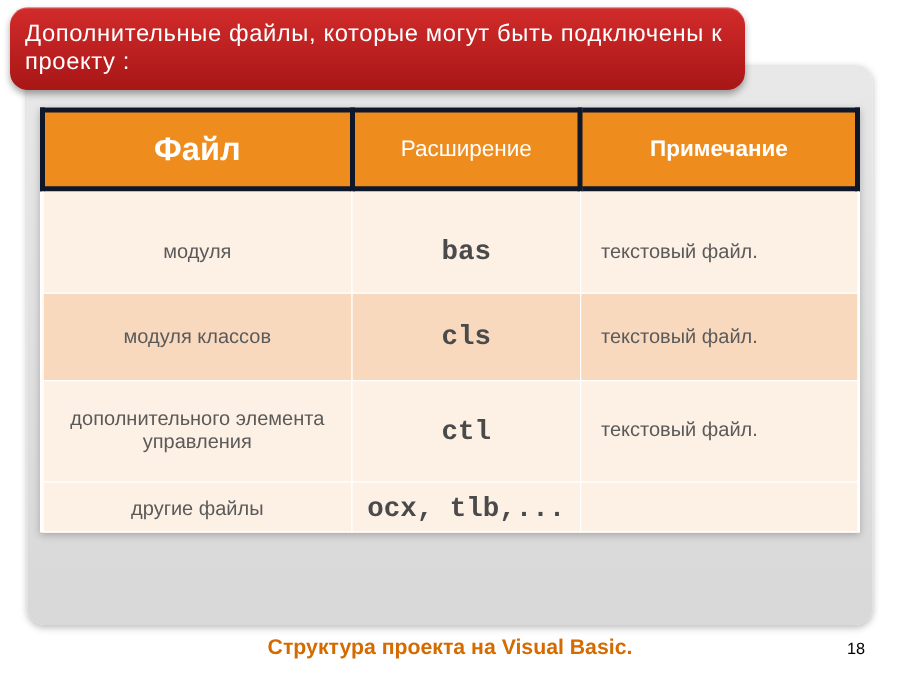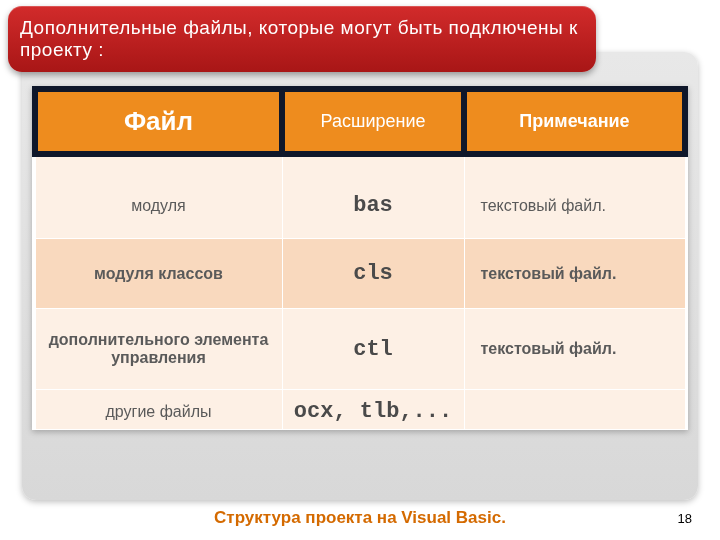--- a/index.html
+++ b/index.html
@@ -50,21 +50,21 @@
   table {
     border-collapse: collapse;
     width: 100%;
     table-layout: fixed;
   }
   th {
     background: #ee8c1e;
     color: #fff;
     font-weight: normal;
     padding: 14px 8px;
-    border: 6px solid #0f172a;
+    border: 4px solid #0f172a;
     font-size: 18px;
   }
   th.col-file {
     font-size: 26px;
     font-weight: bold;
   }
   th.col-note {
     font-weight: bold;
   }
   td {
@@ -77,21 +77,21 @@
   tr.light td { background: #fdf0e5; }
   tr.dark  td { background: #f9d9be; }
   td.ext {
     font-family: "Courier New", monospace;
     font-weight: bold;
     font-size: 22px;
     color: #4a4a4a;
   }
   td.note { text-align: left; padding-left: 16px; }
   tr.tall td { padding-top: 36px; padding-bottom: 20px; }
-  tr.taller td { padding-top: 22px; padding-bottom: 22px; font-weight: bold; }
+  tr.taller td { padding-top: 22px; padding-bottom: 22px; }
   tr.short td { padding-top: 9px; padding-bottom: 5px; }
   .footer-title {
     position: absolute;
     left: 0;
     bottom: 12px;
     width: 720px;
     text-align: center;
     color: #d46a00;
     font-weight: bold;
     font-size: 17px;

